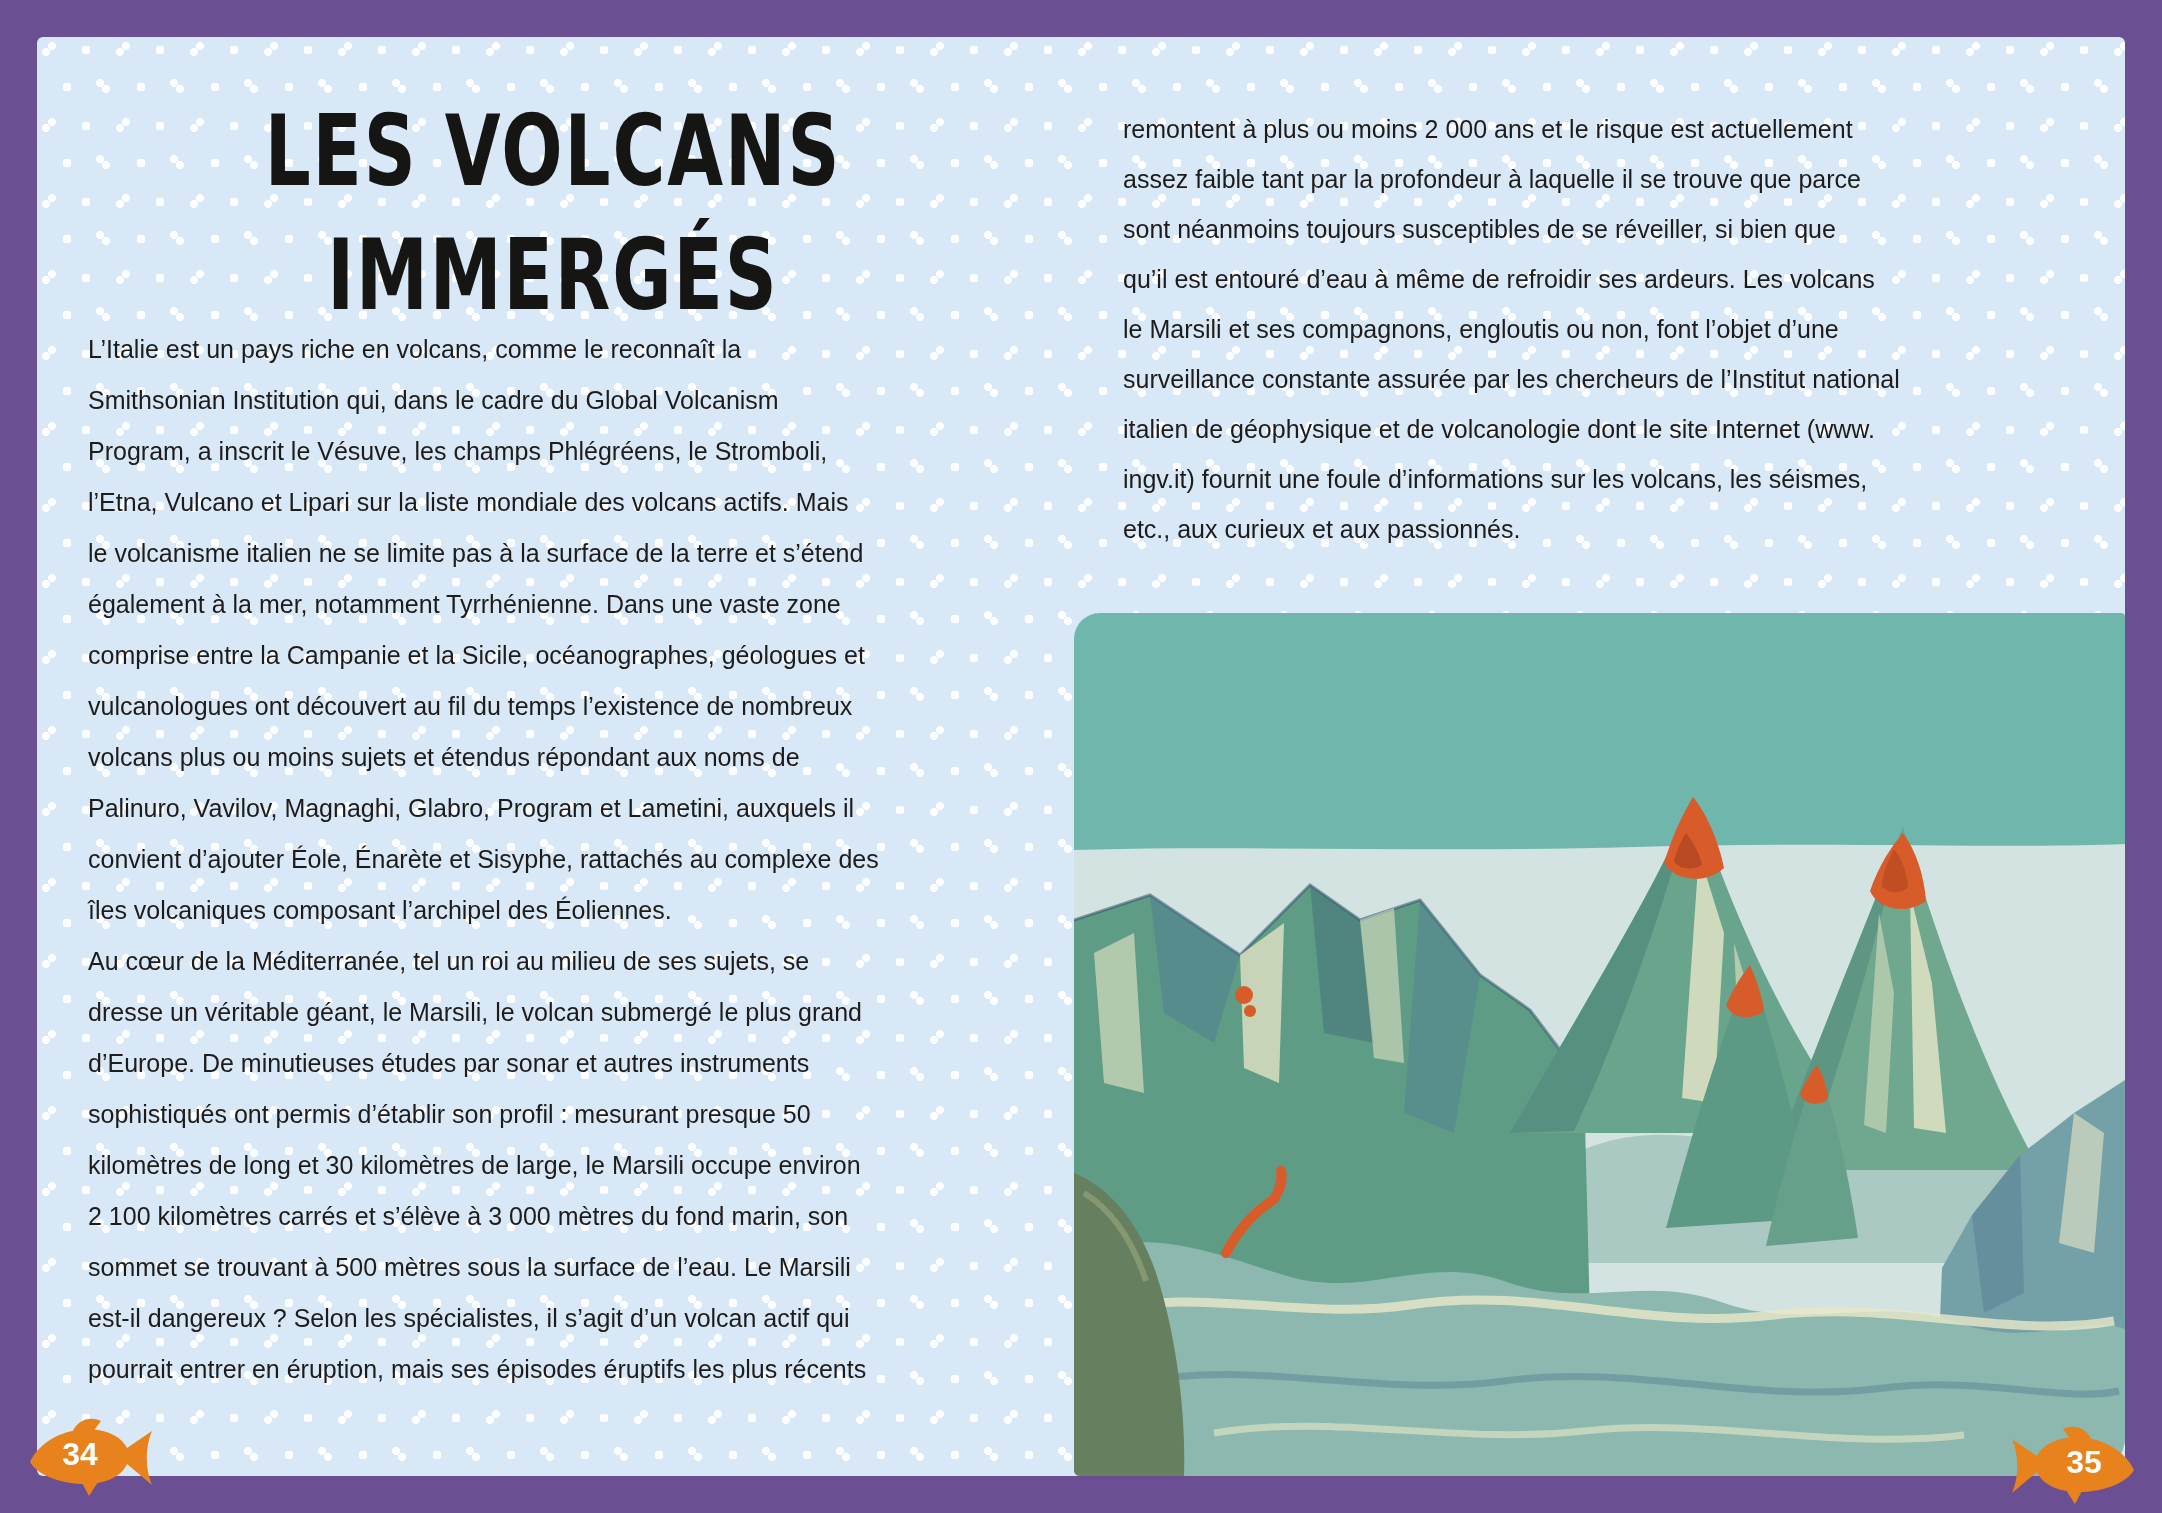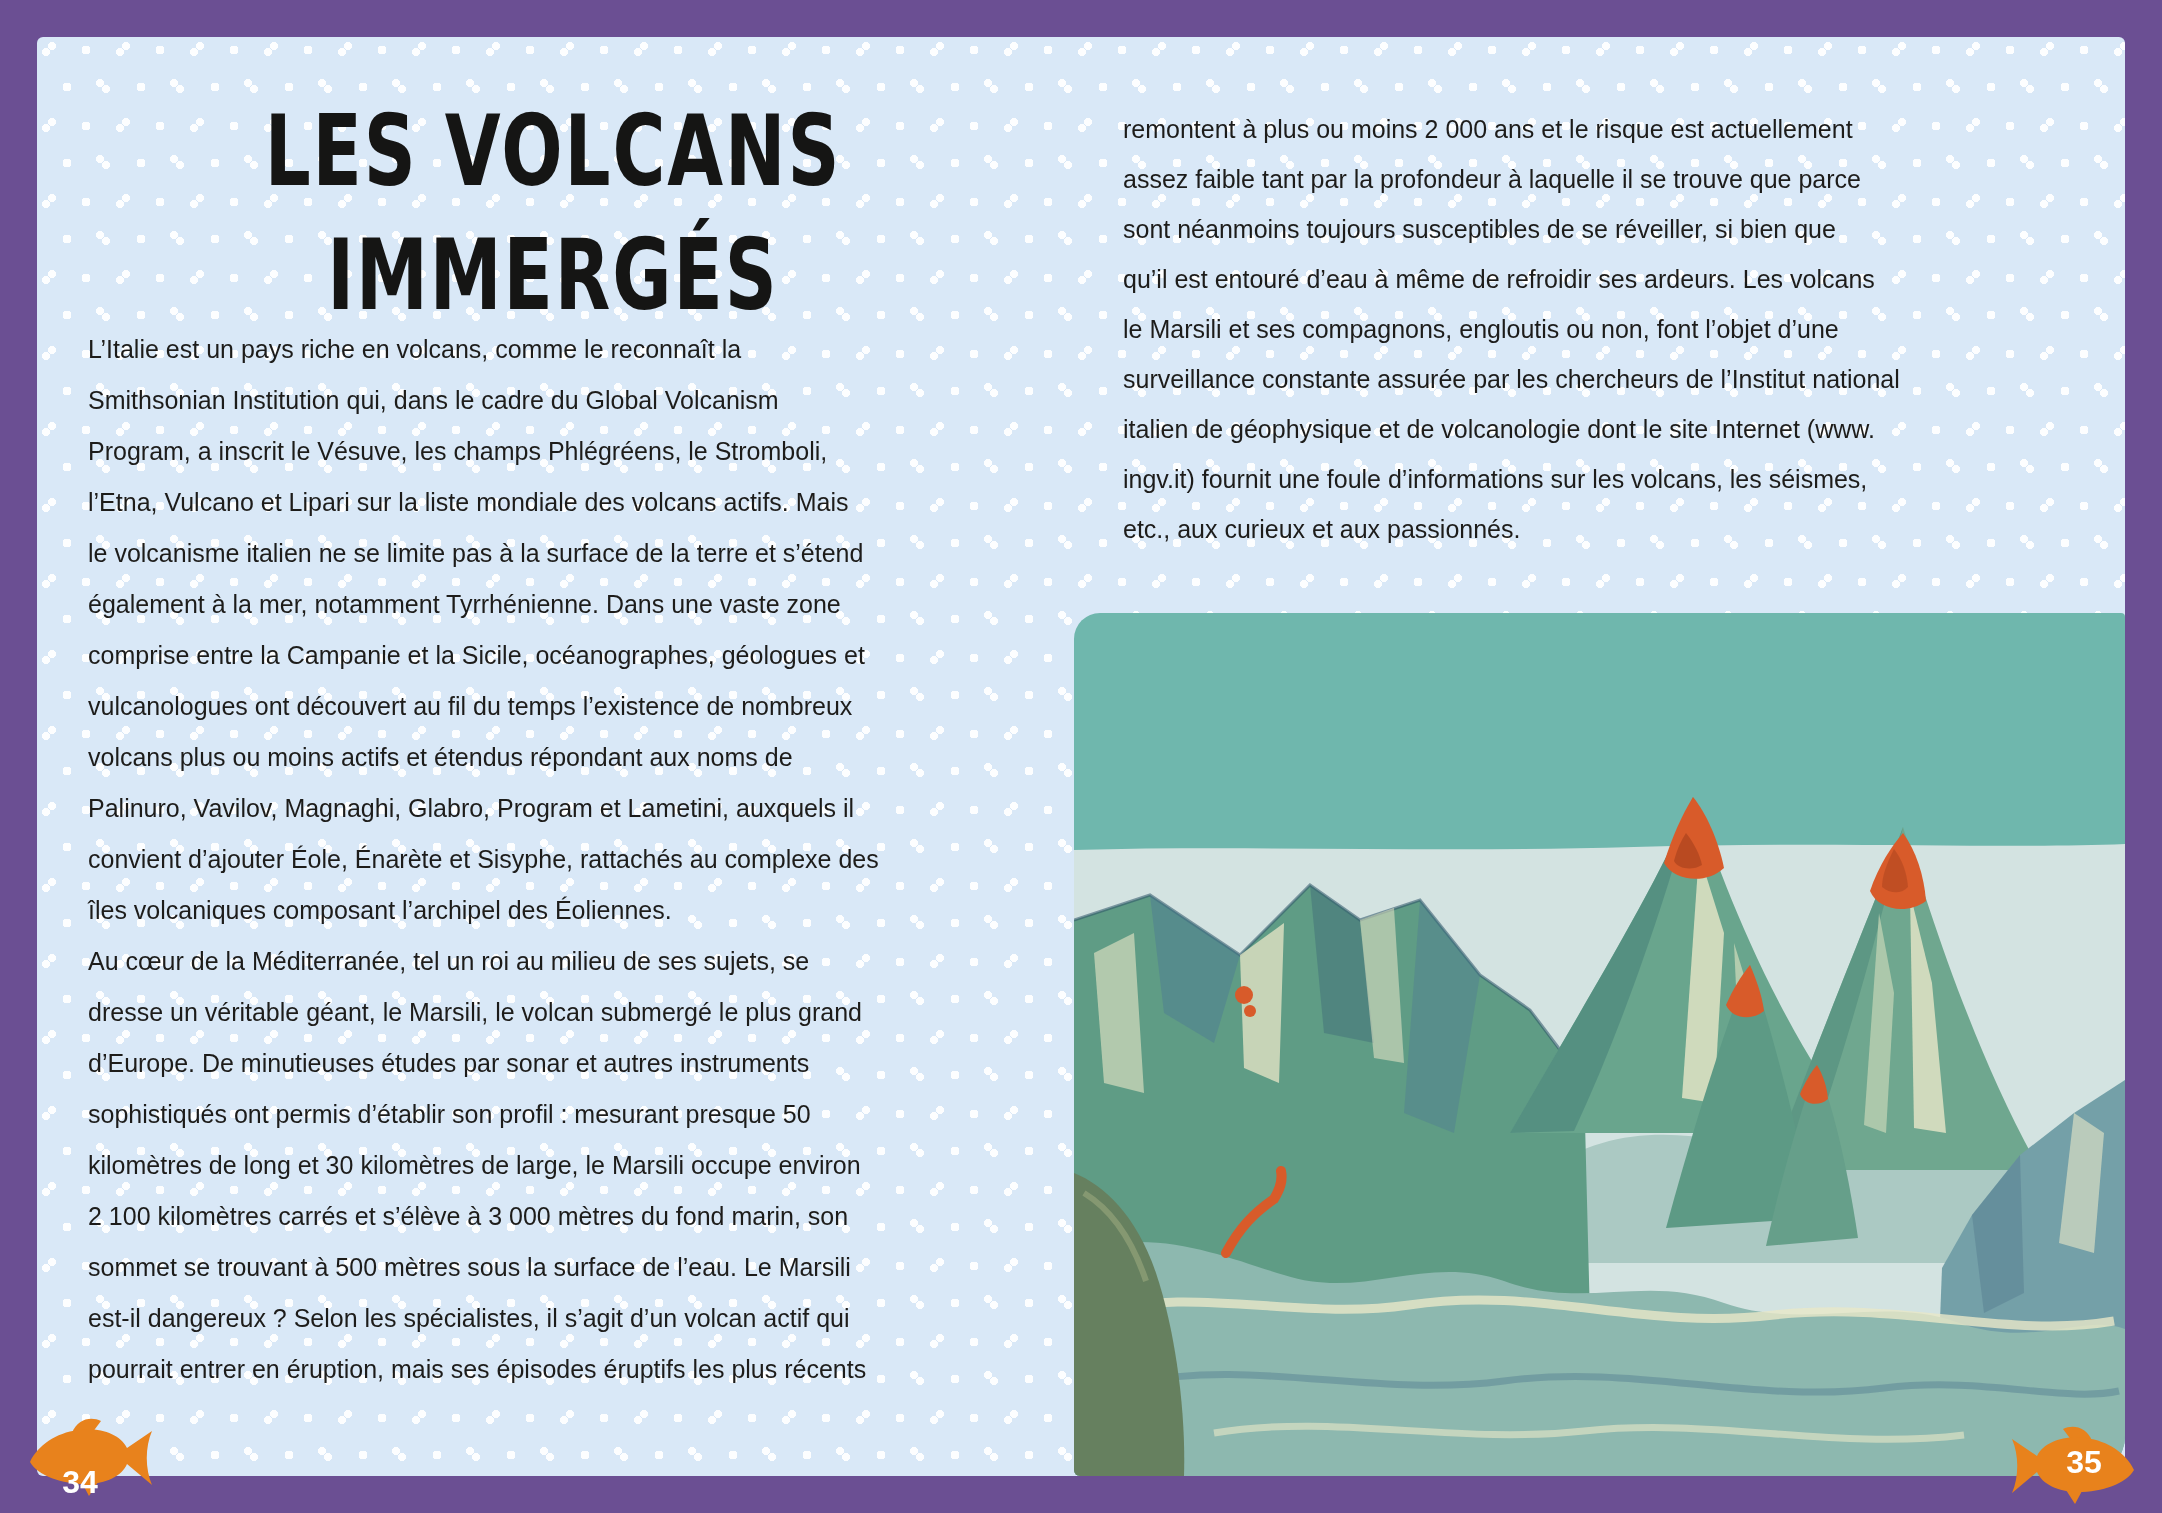--- a/index.html
+++ b/index.html
@@ -25,21 +25,21 @@
   .illus{position:absolute;left:1037px;top:576px;width:1051px;height:863px;
          border-radius:26px 4px 40px 6px;overflow:hidden;}
   .illus svg{display:block;width:100%;height:100%;}
   .fish{position:absolute;width:140px;height:90px;}
   .fish svg{position:absolute;inset:0;width:100%;height:100%;}
   .fish-left{left:22px;top:1412px;}
   .fish-right{left:2002px;top:1420px;}
   .fish-right svg{transform:scaleX(-1);}
   .pagenum{position:absolute;top:24px;width:60px;text-align:center;color:#ffffff;
            font-weight:bold;font-size:32px;font-family:"Liberation Sans",sans-serif;}
-  .fish-left .pagenum{left:28px;margin-top:28px;}
+  .fish-left .pagenum{left:28px;}
   .fish-right .pagenum{left:52px;}
 </style>
 </head>
 <body>
 
 <div class="canvas">
   <div class="page">
 
     <div class="title">
       <div>LES VOLCANS</div>
@@ -48,21 +48,21 @@
 
     <div class="bodycol left-col">
         <div class="tline">L’Italie est un pays riche en volcans, comme le reconnaît la</div>
         <div class="tline">Smithsonian Institution qui, dans le cadre du Global Volcanism</div>
         <div class="tline">Program, a inscrit le Vésuve, les champs Phlégréens, le Stromboli,</div>
         <div class="tline">l’Etna, Vulcano et Lipari sur la liste mondiale des volcans actifs. Mais</div>
         <div class="tline">le volcanisme italien ne se limite pas à la surface de la terre et s’étend</div>
         <div class="tline">également à la mer, notamment Tyrrhénienne. Dans une vaste zone</div>
         <div class="tline">comprise entre la Campanie et la Sicile, océanographes, géologues et</div>
         <div class="tline">vulcanologues ont découvert au fil du temps l’existence de nombreux</div>
-        <div class="tline">volcans plus ou moins actifs et étendus répondant aux noms de</div>
+        <div class="tline">volcans plus ou moins sujets et étendus répondant aux noms de</div>
         <div class="tline">Palinuro, Vavilov, Magnaghi, Glabro, Program et Lametini, auxquels il</div>
         <div class="tline">convient d’ajouter Éole, Énarète et Sisyphe, rattachés au complexe des</div>
         <div class="tline">îles volcaniques composant l’archipel des Éoliennes.</div>
         <div class="tline">Au cœur de la Méditerranée, tel un roi au milieu de ses sujets, se</div>
         <div class="tline">dresse un véritable géant, le Marsili, le volcan submergé le plus grand</div>
         <div class="tline">d’Europe. De minutieuses études par sonar et autres instruments</div>
         <div class="tline">sophistiqués ont permis d’établir son profil : mesurant presque 50</div>
         <div class="tline">kilomètres de long et 30 kilomètres de large, le Marsili occupe environ</div>
         <div class="tline">2 100 kilomètres carrés et s’élève à 3 000 mètres du fond marin, son</div>
         <div class="tline">sommet se trouvant à 500 mètres sous la surface de l’eau. Le Marsili</div>

